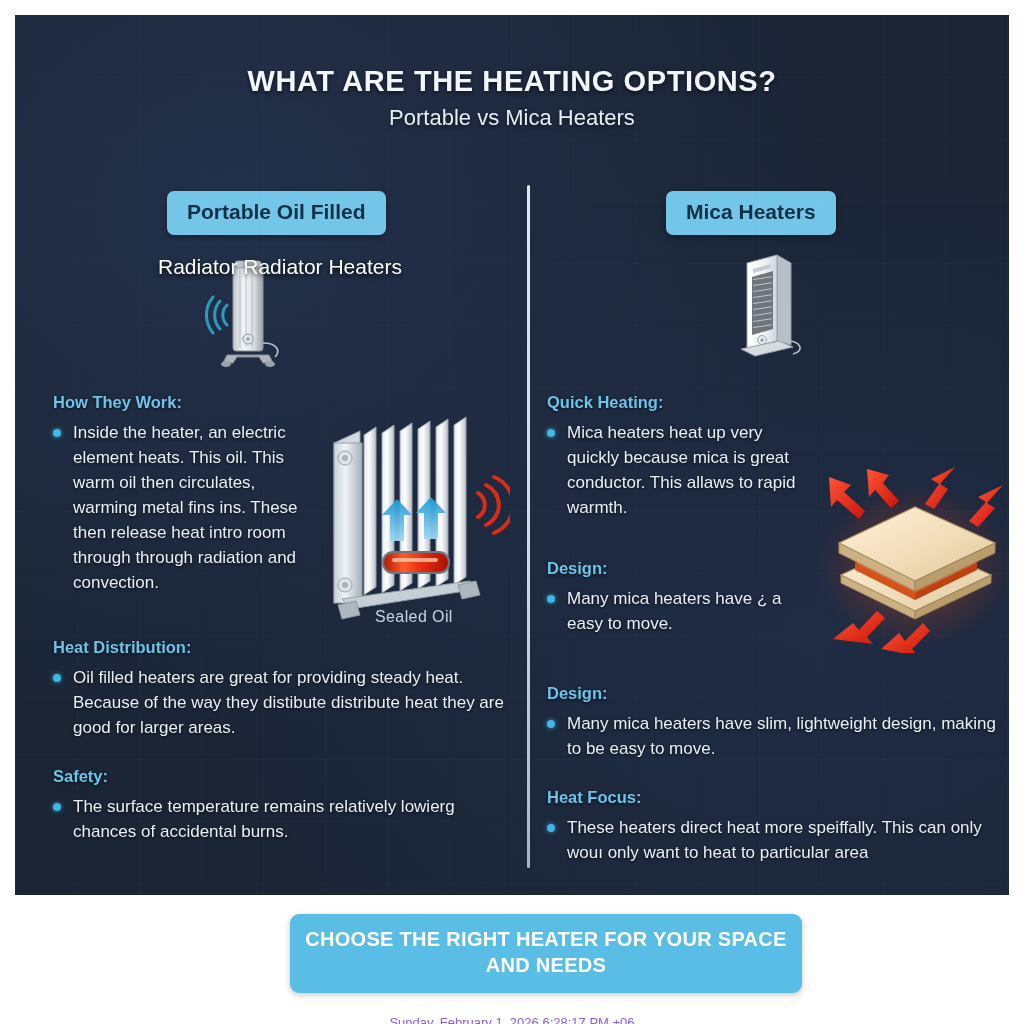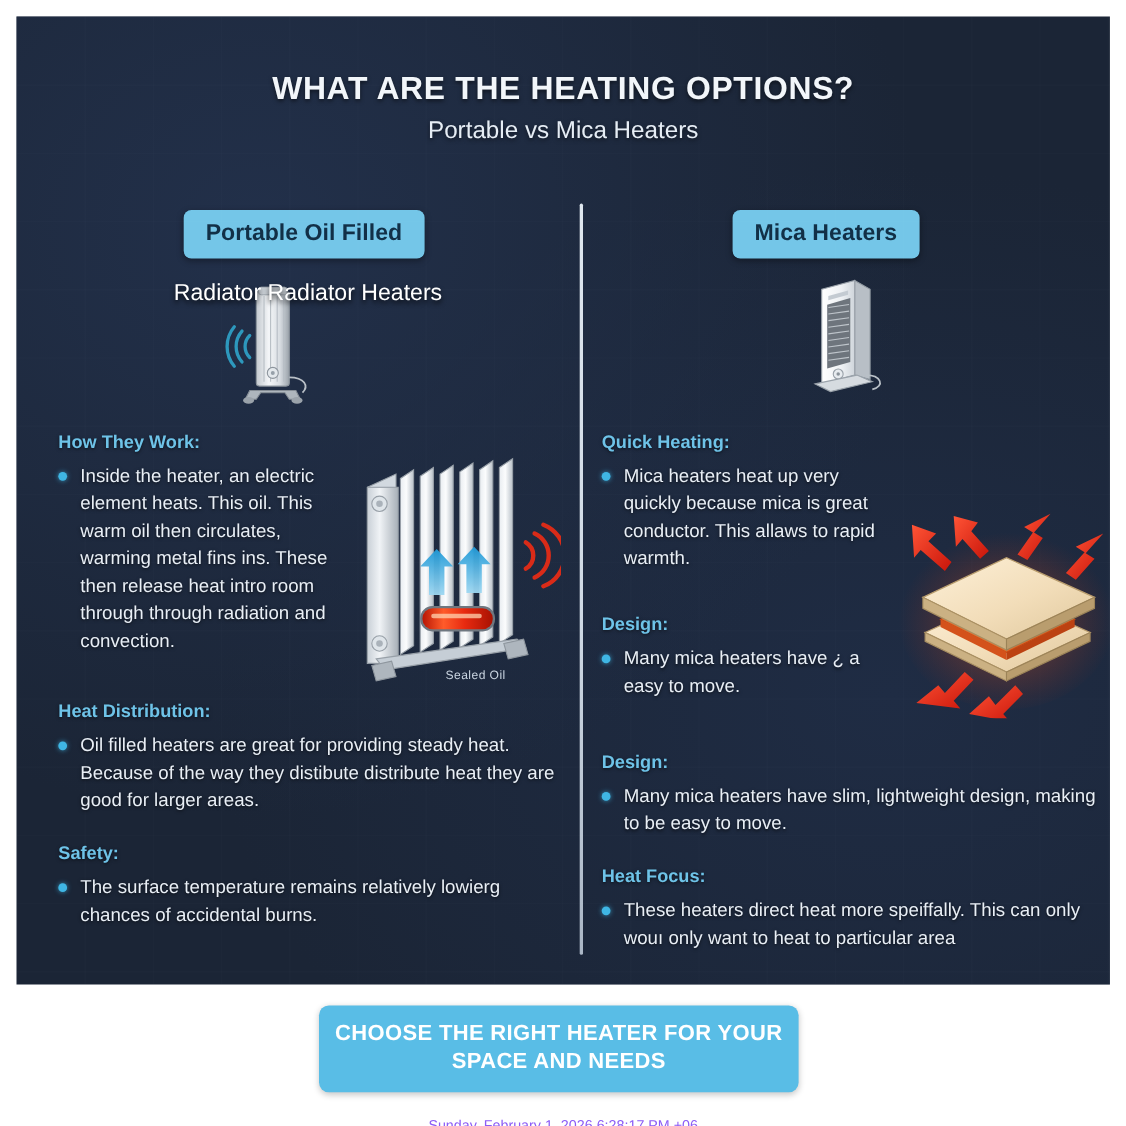--- a/index.html
+++ b/index.html
@@ -134,21 +134,21 @@
     box-shadow: 0 0 5px rgba(63,182,228,.75);
   }
   .block { margin-bottom: 26px; }
   .narrow .bullet-row { width: 262px; }
 
   
   .cta {
     position: absolute;
     left: 290px;
     top: 914px;
-    width: 436px;
+    width: 512px;
     background: #59bde6;
     color: #ffffff;
     font-size: 20px;
     font-weight: bold;
     text-align: center;
     line-height: 1.28;
     padding: 13px 12px 15px 12px;
     border-radius: 9px;
     box-shadow: 0 2px 6px rgba(0,0,0,.22);
     letter-spacing: .3px;
@@ -165,24 +165,24 @@
 
   
   .illus { position: absolute; }
   #illus-oil-small   { left: 186px; top: 236px; width: 86px;  height: 120px; z-index: 4; }
   #illus-mica-small  { left: 712px; top: 226px; width: 82px;  height: 120px; z-index: 4; }
   #illus-radiator    { left: 305px; top: 398px; width: 190px; height: 222px; z-index: 3; }
   #illus-mica-panel  { left: 800px; top: 448px; width: 205px; height: 190px; z-index: 3; }
 
   .sealed-oil-label {
     position: absolute;
-    left: 390px;
+    left: 360px;
     top: 593px;
     color: #c9d4e0;
-    font-size: 11px;
+    font-size: 16px;
     letter-spacing: .4px;
     z-index: 4;
   }
 </style>
 </head>
 <body>
 
 <div id="canvas">
   <div class="panel">
 

